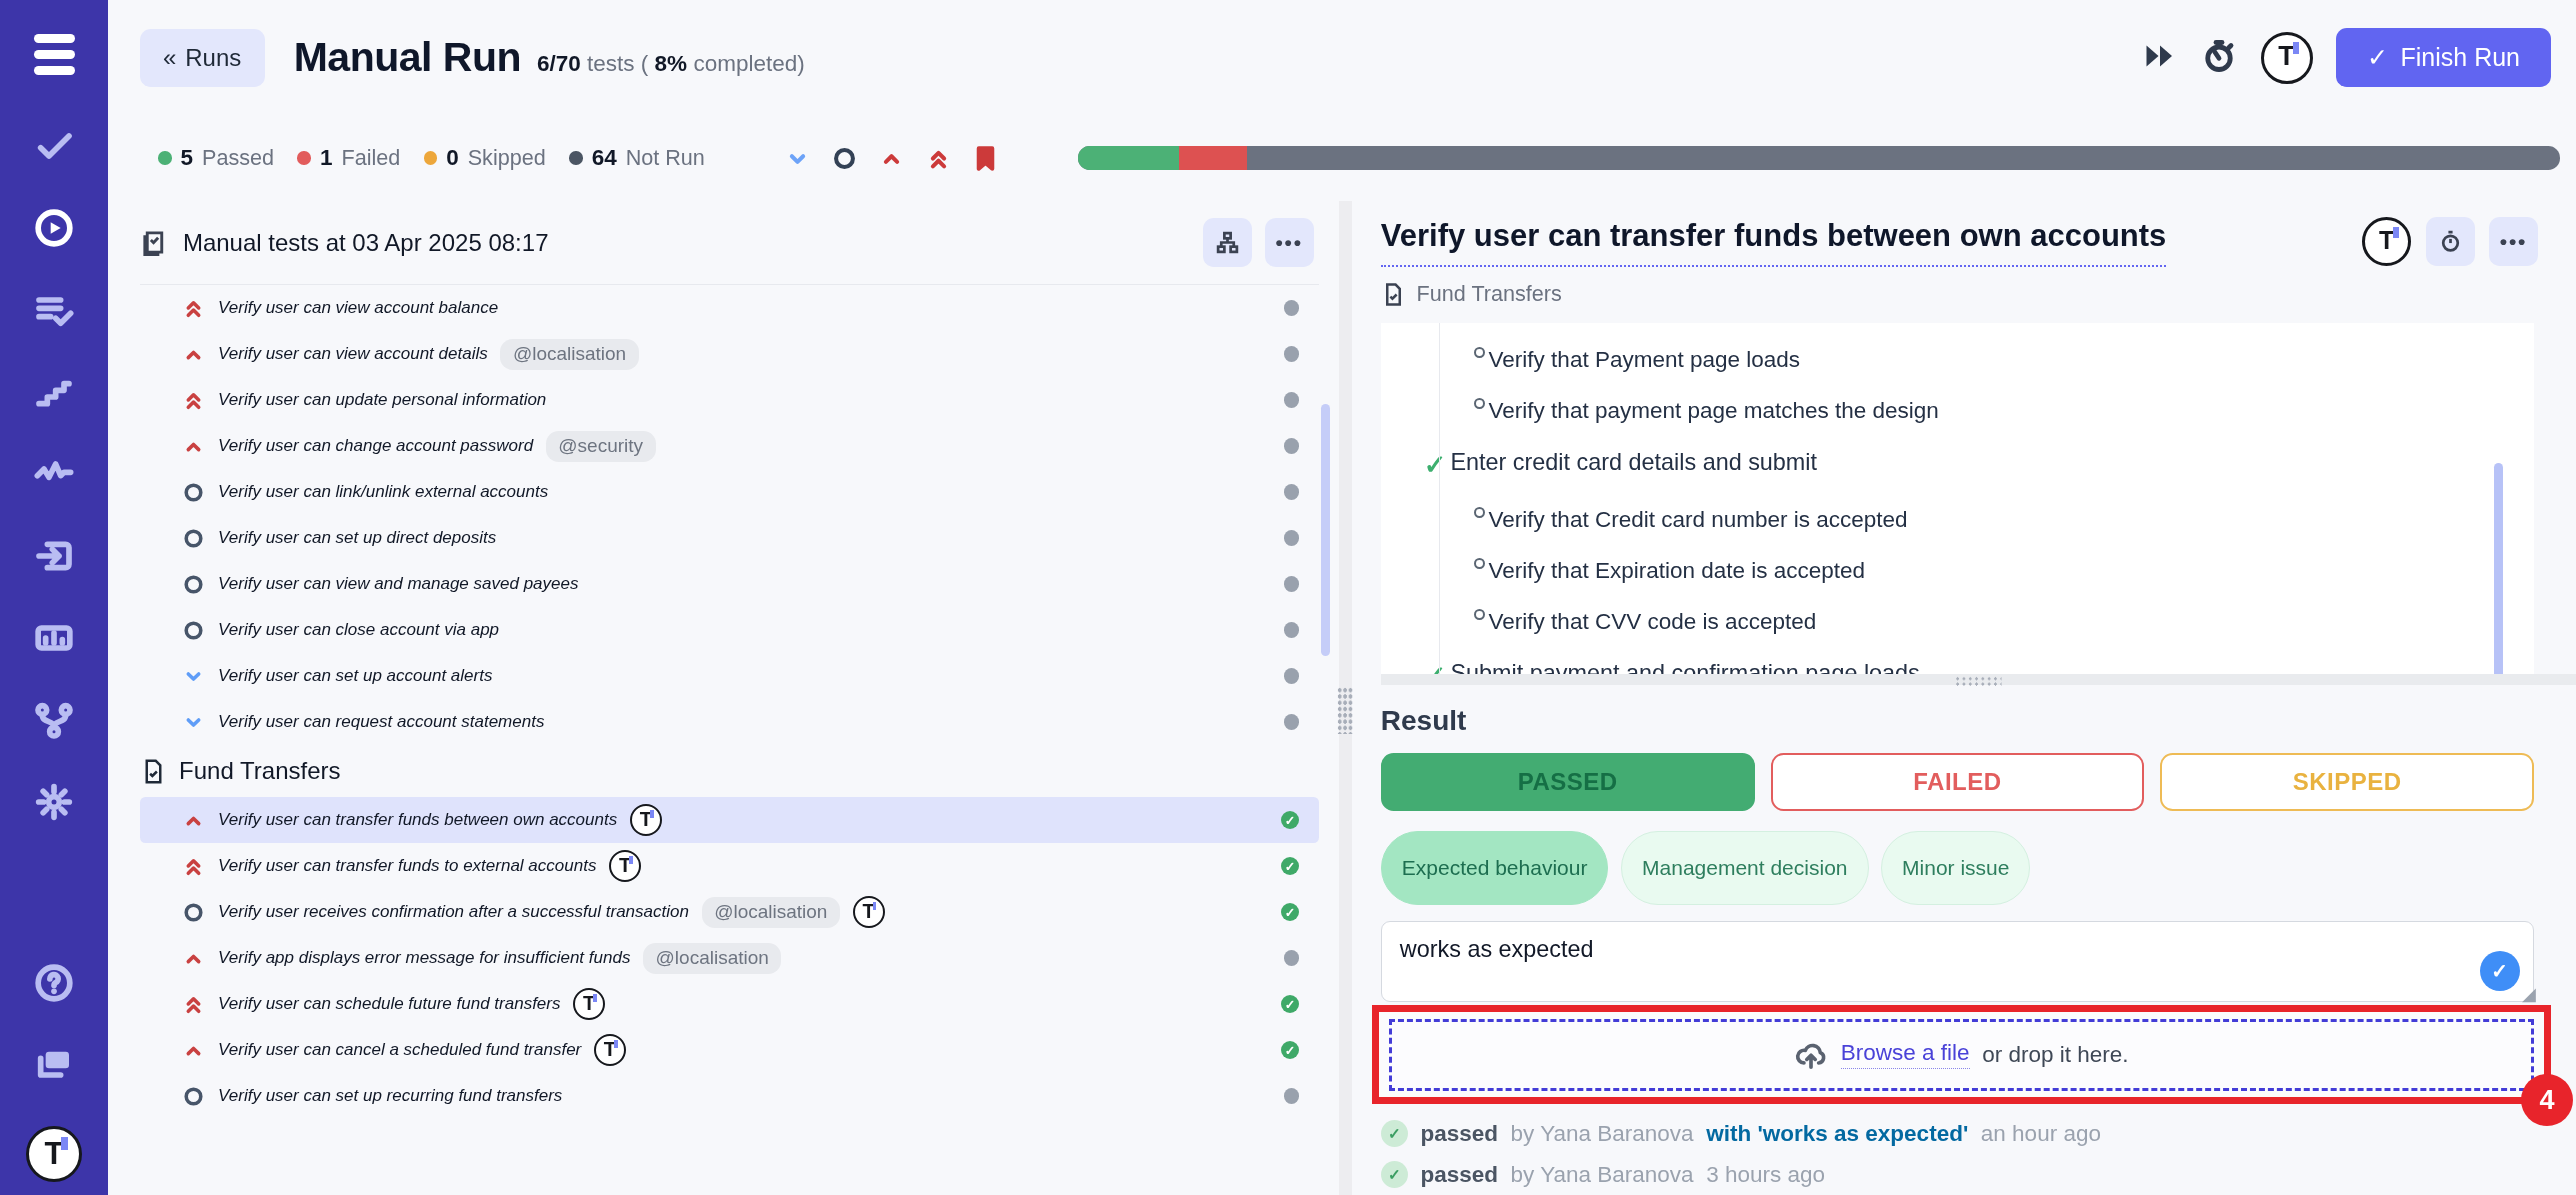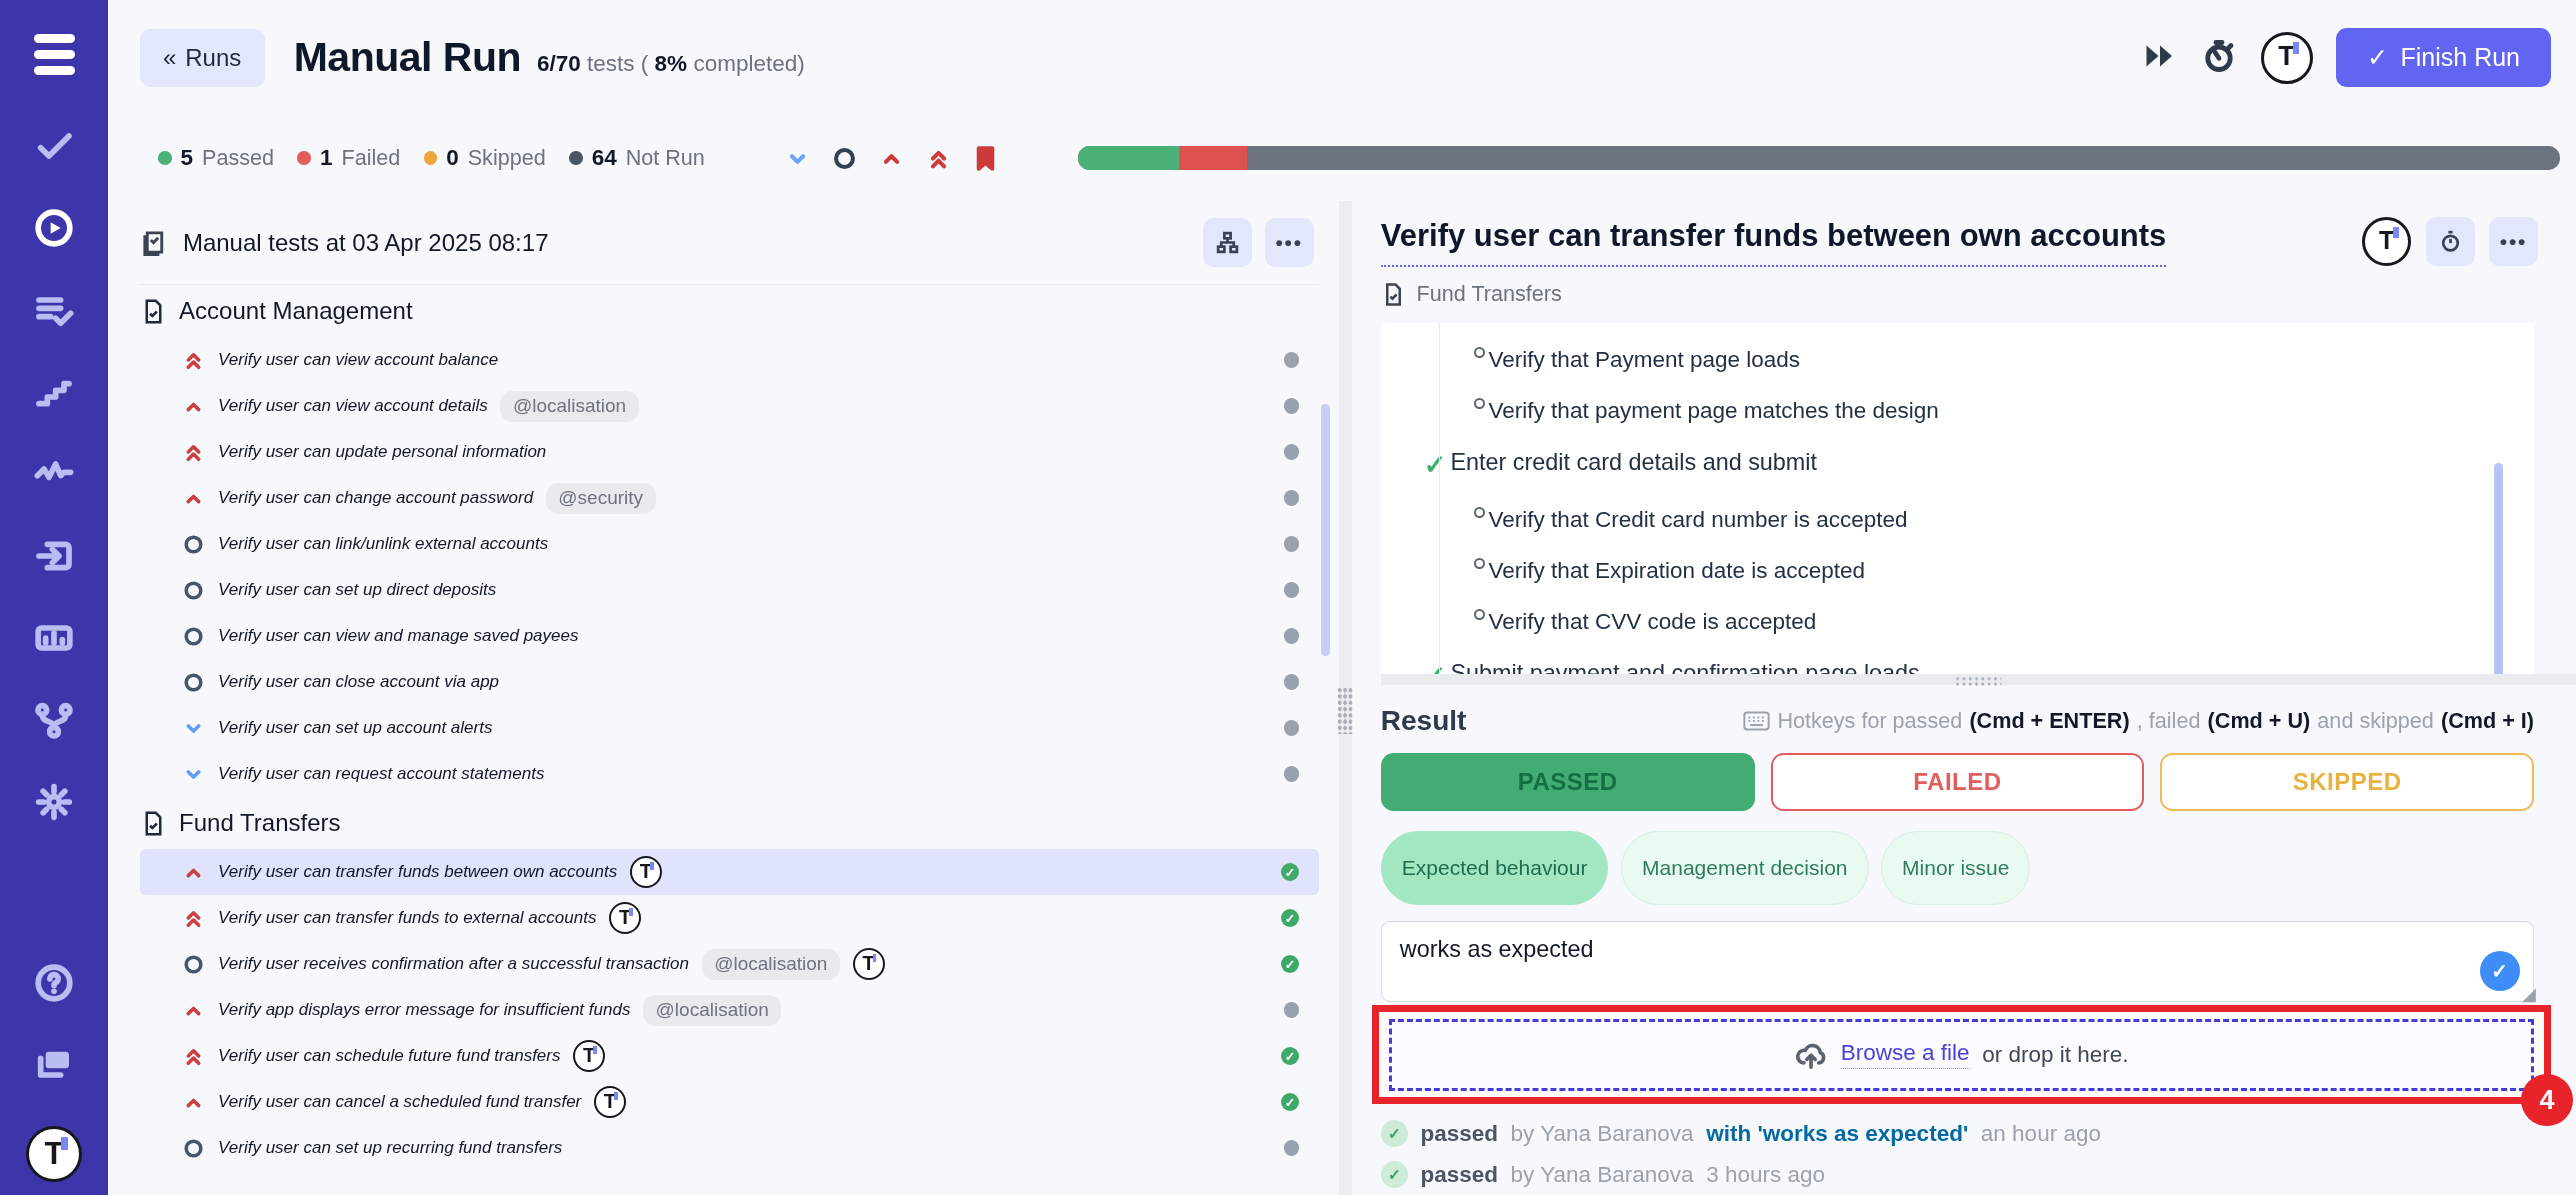--- a/index.html
+++ b/index.html
@@ -332,27 +332,20 @@
                   <rect x="3" y="16" width="6" height="5"></rect>
                   <rect x="15" y="16" width="6" height="5"></rect>
                   <path d="M12 8 v4 M6 16 v-4 h12 v4"></path>
                 </svg>
             </button>
             <button class="chip-btn">•••</button>
           </span>
         </div>
         <div class="lsep"></div>
         <div id="tests-list">
-  <div class="section">
-    <svg width="27" height="27" viewBox="0 0 24 24" style="stroke:#1f2937;fill:none;stroke-width:2.2">
-                <path d="M6 2.5 h8 l4 4 V21.5 h-12 Z"></path>
-                <path d="M9 14 l2 2 l4 -4"></path>
-              </svg>
-    <span>Account Management</span>
-  </div>
 
   <div class="trow ">
     <span class="prio"><svg viewBox="0 0 24 24" style="stroke:#c94141">
                   <path d="M7 11.5 l5 -5 l5 5 M7 18.5 l5 -5 l5 5"></path>
                 </svg></span>
     <span class="ttext">Verify user can view account balance</span>
 
     <span class="rspacer"></span>
     <span class="st-dot"></span>
   </div>
@@ -582,32 +575,20 @@
             </div>
           <div class="rscroll"></div>
         </div>
 
         <div class="hdivider">
           <span class="hdots"></span>
         </div>
 
         <div class="result-row">
           <span class="result-h">Result</span>
-          <span class="hotkeys">
-            <svg viewBox="0 0 30 22">
-              <rect x="1.5" y="1.5" width="27" height="19" rx="3"></rect>
-                <path d="M6 7h2 M11 7h2 M16 7h2 M21 7h2 M6 11h2 M11 11h2 M16 11h2 M21 11h2 M8 15.5h14"></path>
-              </svg>
-            <span>Hotkeys for passed</span>
-            <b>(Cmd + ENTER)</b>
-            <span>, failed</span>
-            <b>(Cmd + U)</b>
-            <span>and skipped</span>
-            <b>(Cmd + I)</b>
-          </span>
         </div>
 
         <div class="verdicts">
           <button class="vbtn v-pass">PASSED</button>
           <button class="vbtn v-fail">FAILED</button>
           <button class="vbtn v-skip">SKIPPED</button>
         </div>
 
         <div class="tags" id="quick-tags">
   <span class="tagp tag-on">Expected behaviour</span>

